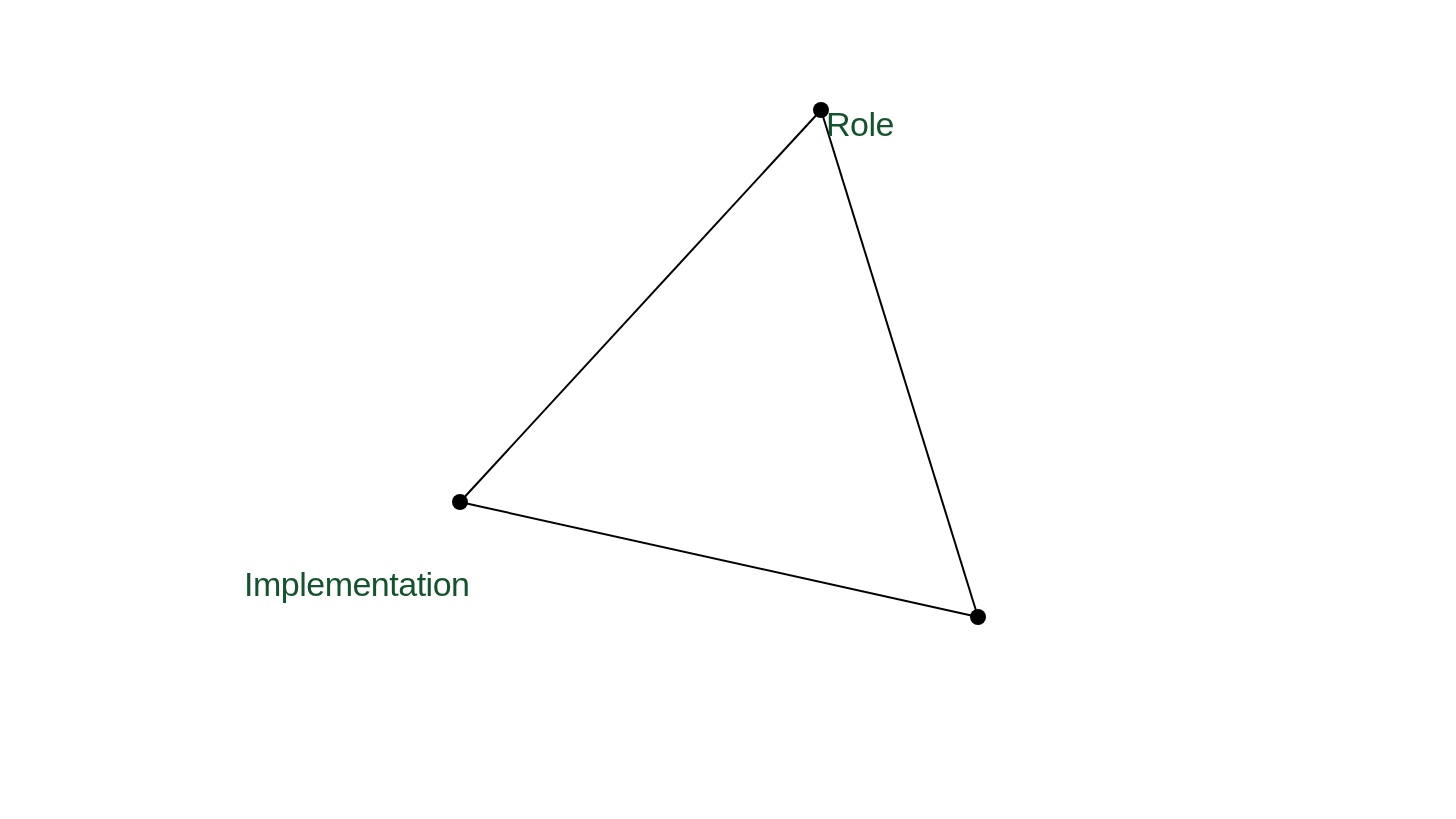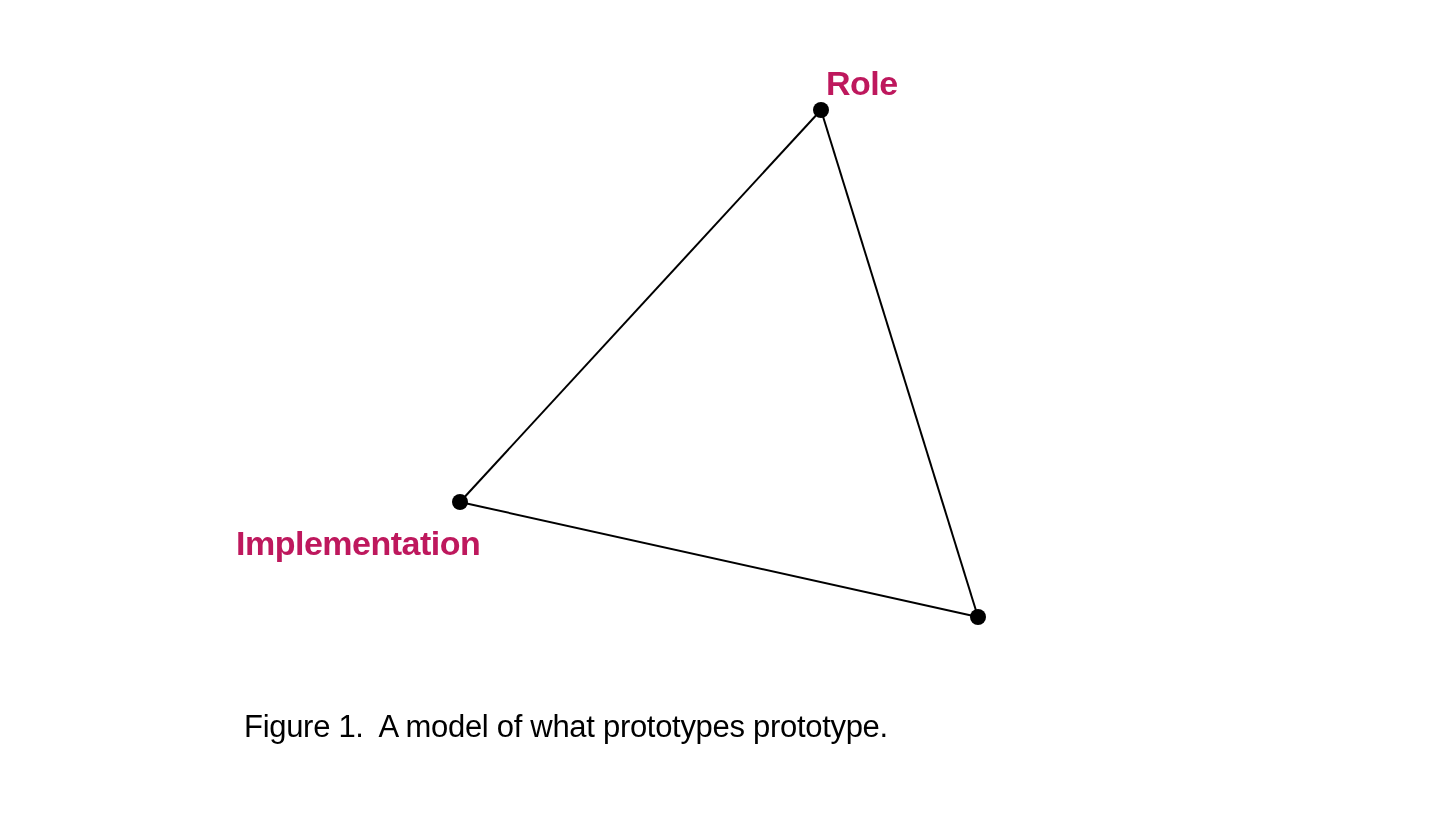--- a/index.html
+++ b/index.html
@@ -18,29 +18,30 @@
   }
   .diagram-svg {
     position: absolute;
     left: 0;
     top: 0;
     width: 1456px;
     height: 819px;
   }
   .vertex-label {
     position: absolute;
-    font-weight: bold;
+    font-weight: normal;
     font-size: 34px;
     line-height: 1;
     letter-spacing: -0.5px;
     white-space: pre;
-    color: #be185d;
+    color: #14532d;
+    margin-top: 41px;
   }
   .label-role           { left: 826px; top: 66px;  }
-  .label-implementation { left: 236px; top: 526px; }
+  .label-implementation { left: 244px; top: 526px; }
   .label-look-and-feel  { left: 915px; top: 637px; }
   .figure-caption {
     position: absolute;
     left: 244px;
     top: 710px;
     font-size: 31px;
     line-height: 1.1;
     letter-spacing: -0.3px;
     white-space: pre;
     color: #000000;
@@ -60,15 +61,14 @@
     <circle cx="821" cy="110" r="8" fill="#000000"></circle>
     <circle cx="460" cy="502" r="8" fill="#000000"></circle>
     <circle cx="978" cy="617" r="8" fill="#000000"></circle>
   </svg>
 
   <div class="vertex-label label-role">Role</div>
 
   <div class="vertex-label label-implementation">Implementation</div>
 
 
-  <div class="figure-caption">Figure 1.  A model of what prototypes prototype.</div>
 
 </div>
 
 </body></html>

